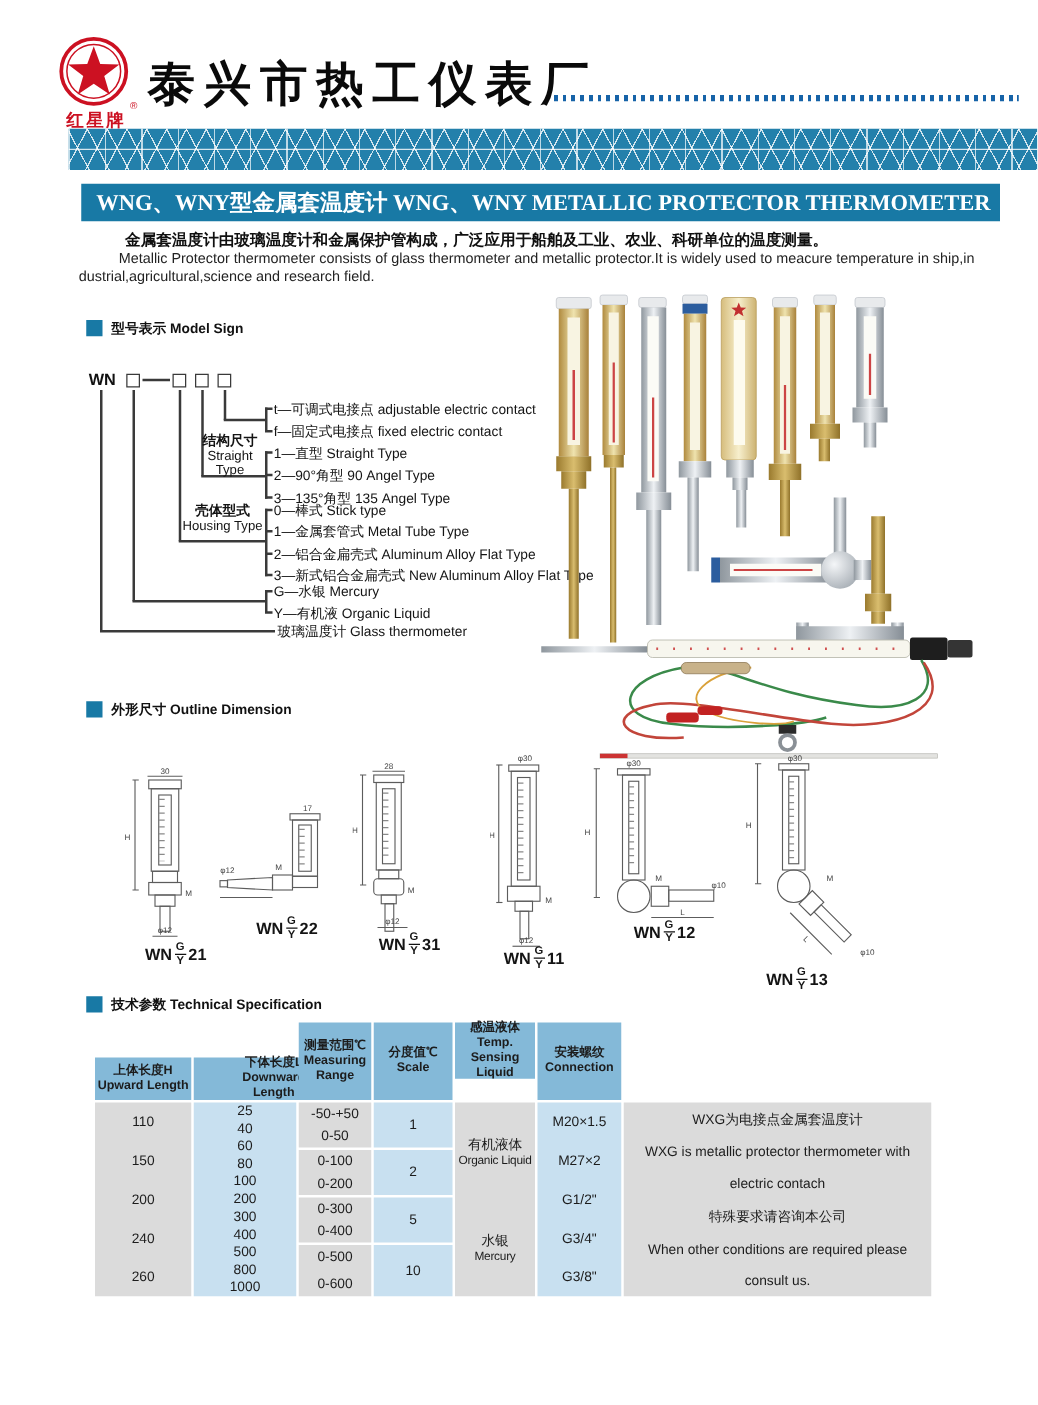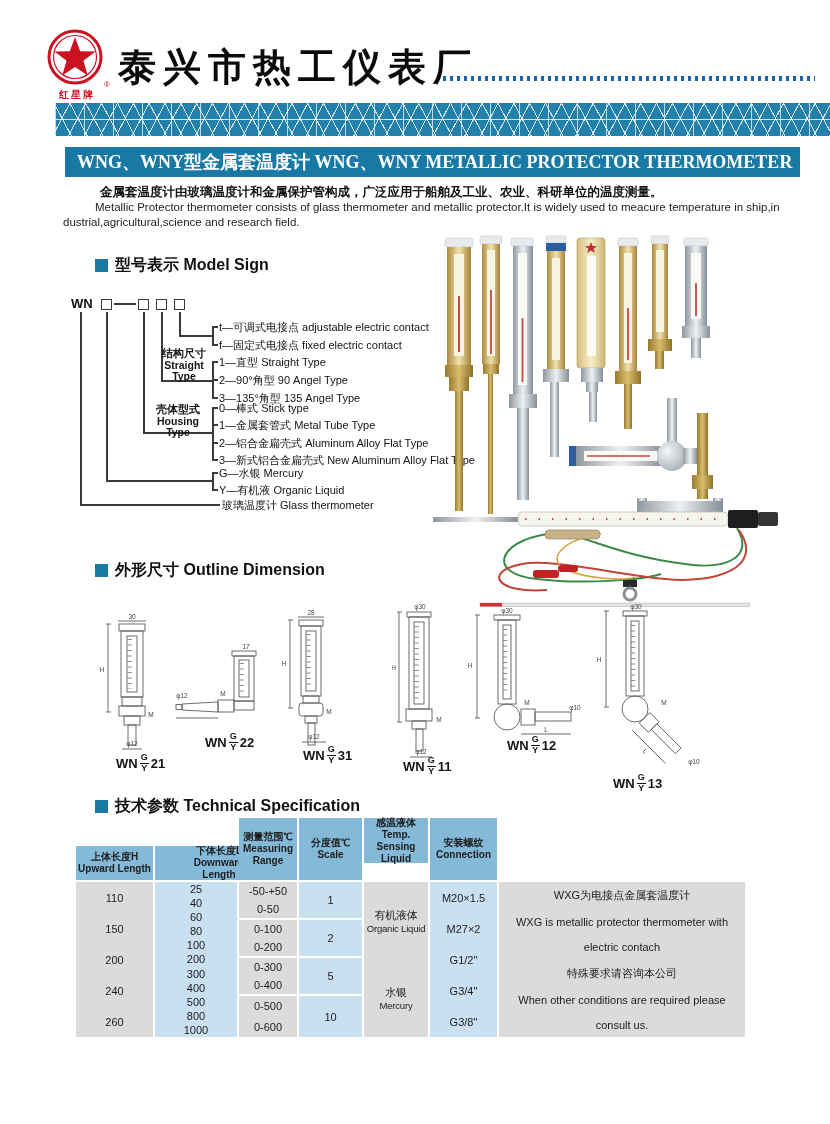--- a/index.html
+++ b/index.html
@@ -2,21 +2,21 @@
 <html><head>
 <meta charset="utf-8">
 <style>
   html,body{margin:0;padding:0;background:#fff;}
   #page{position:relative;width:830px;height:1124px;background:#fff;overflow:hidden;
         font-family:"Liberation Sans",sans-serif;color:#111;}
 
   
   .logo{position:absolute;left:44px;top:28px;width:62px;height:62px;}
   .brand{position:absolute;left:50px;top:88px;width:54px;text-align:center;
-         color:#cc1122;font-size:10px;font-weight:bold;letter-spacing:2px;}
+         color:#cc1122;font-size:14px;font-weight:bold;letter-spacing:2px;}
   .reg{position:absolute;left:104px;top:80px;color:#cc1122;font-size:8px;}
   .company{position:absolute;left:118px;top:42px;font-size:38px;font-weight:bold;
            letter-spacing:7px;color:#0a0a0a;white-space:nowrap;}
   .dots{position:absolute;left:443px;top:76px;width:372px;height:5px;
         background:repeating-linear-gradient(90deg,#1663a8 0 3px,transparent 3px 7px);}
   .band{position:absolute;left:55px;top:103px;width:775px;height:33px;background-color:#2380ab;
         background-image:
           repeating-linear-gradient(62deg,rgba(255,255,255,.8) 0 1px,transparent 1px 14px),
           repeating-linear-gradient(-62deg,rgba(255,255,255,.8) 0 1px,transparent 1px 14px),
           repeating-linear-gradient(90deg,rgba(255,255,255,.7) 0 1px,transparent 1px 29px),
@@ -27,31 +27,31 @@
 
   
   .titlebar{position:absolute;left:65px;top:147px;width:735px;height:30px;background:#1879a5;
             color:#fff;font-family:"Liberation Serif",serif;font-weight:bold;font-size:18px;
             line-height:30px;padding-left:12px;box-sizing:border-box;white-space:nowrap;}
   .intro-cn{position:absolute;left:100px;top:184px;font-size:12.5px;font-weight:bold;color:#101010;}
   .intro-en1{position:absolute;left:95px;top:201px;font-size:11.5px;color:#222;}
   .intro-en2{position:absolute;left:63px;top:216px;font-size:11.5px;color:#222;}
 
   
-  .sec{position:absolute;left:69px;font-size:16px;font-weight:bold;color:#111;
-       display:flex;align-items:center;gap:7px;margin-left:26px;}
+  .sec{position:absolute;left:69px;font-size:11px;font-weight:bold;color:#111;
+       display:flex;align-items:center;gap:7px;}
   .sq{width:13px;height:13px;background:#1879a5;display:inline-block;}
 
   
   .ln{position:absolute;background:#3a3a3a;}
   .bx{position:absolute;width:9px;height:9px;border:1.5px solid #3a3a3a;background:#fff;}
   .wn{position:absolute;left:71px;top:296px;font-size:13px;font-weight:bold;}
   .opt{position:absolute;left:219px;font-size:11px;white-space:nowrap;color:#141414;}
   .glbl{position:absolute;font-size:11px;font-weight:bold;text-align:center;line-height:1.05;color:#141414;}
-  .glbl small{font-weight:bold;font-size:10.5px;display:block;}
+  .glbl small{font-weight:normal;font-size:10.5px;display:block;}
 
   
   .photo{position:absolute;left:425px;top:228px;width:405px;height:385px;}
 
   
   .draw{position:absolute;}
   .draw rect,.draw line,.draw circle,.draw polygon,.draw path{stroke:#5c5c5c;fill:none;stroke-width:0.9;}
   .draw .tk{stroke:#8a8a8a;stroke-width:4.5;stroke-dasharray:1 4.5;}
   .draw text{fill:#444;stroke:none;font-size:6.5px;font-family:"Liberation Sans",sans-serif;text-anchor:middle;}
   .dlabel{position:absolute;font-weight:bold;font-size:13px;display:flex;align-items:center;color:#141414;}

